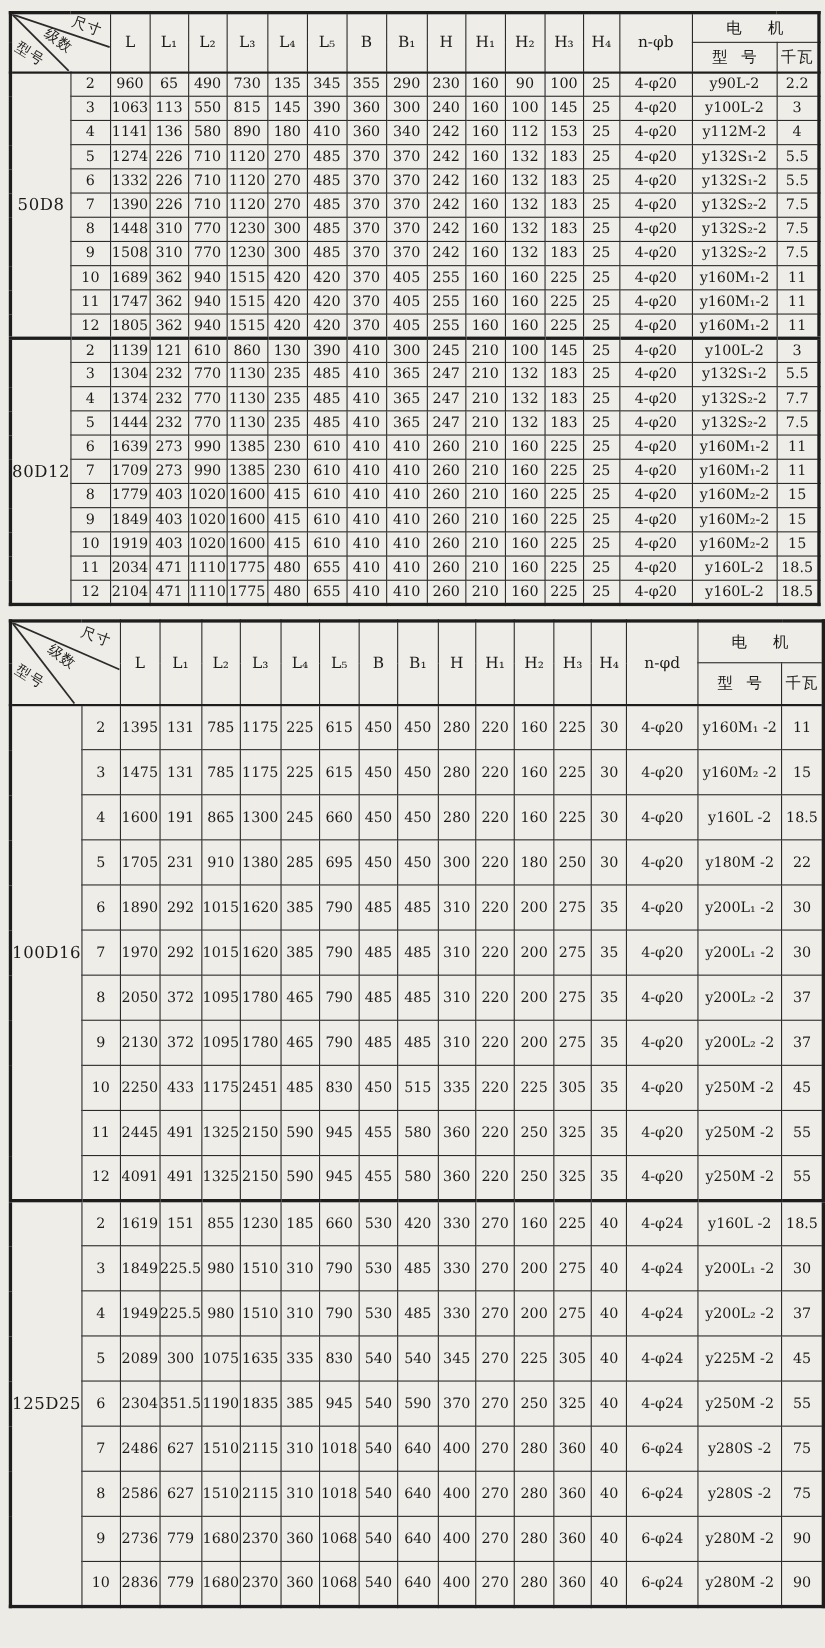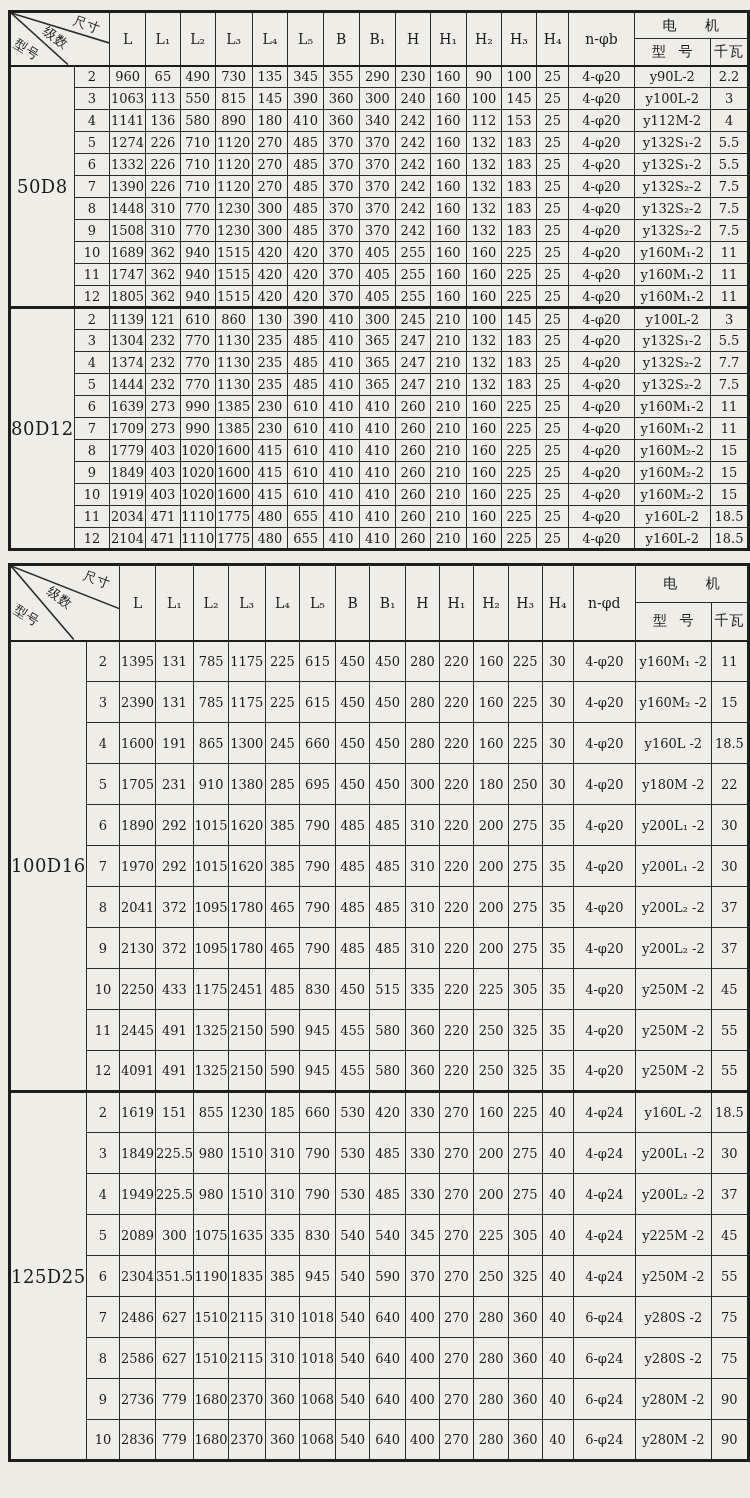--- a/index.html
+++ b/index.html
@@ -31,35 +31,35 @@
   table.t2{margin-top:12px;}
   .t1 thead tr{height:27px;}
   .t2 thead tr{height:38px;}
   .t1 tbody tr{height:22px;}
   .t2 tbody tr{height:41px;}
   .t1{font-size:13px;}
   .t2{font-size:13px;}
   thead th{font-size:14px;}
   thead{border-bottom:2px solid #1d1d1d;}
   tr.section-start td{border-top:3px solid #1d1d1d;}
-  td.model-cell{font-size:18px;letter-spacing:0.5px;}
+  td.model-cell{font-size:15px;letter-spacing:0.5px;}
   .corner-cell{position:relative;padding:0;}
   .corner-wrap{position:absolute;inset:0;}
   .corner-wrap svg{position:absolute;inset:0;width:100%;height:100%;}
   .corner-wrap span{
     position:absolute;
     font-size:13px;
     font-family:"DejaVu Sans", sans-serif;
     letter-spacing:1px;
     line-height:1;
   }
   .c-dim{right:8%;top:10%;transform:rotate(20deg);}
   .c-stage{left:32%;top:34%;transform:rotate(36deg);}
   .c-model{left:2%;top:58%;transform:rotate(32deg);}
-  th.motor-head{letter-spacing:10px;text-indent:10px;font-family:Liberation Mono, monospace;}
+  th.motor-head{letter-spacing:10px;text-indent:10px;font-family:Liberation Sans, sans-serif;}
   th.motor-sub{letter-spacing:4px;text-indent:4px;font-family:"DejaVu Sans", sans-serif;}
   th.kw-head{letter-spacing:1px;font-family:"DejaVu Sans", sans-serif;}
   td.kw-cell{font-size:13px;}
 </style>
 </head>
 <body>
 
 <div class="page">
   <table class="spec t1">
       <colgroup>
@@ -610,21 +610,21 @@
           <td>220</td>
           <td>160</td>
           <td>225</td>
           <td>30</td>
           <td>4-φ20</td>
           <td>y160M₁ -2</td>
           <td class="kw-cell">11</td>
         </tr>
         <tr>
           <td>3</td>
-          <td>2390</td>
+          <td>1475</td>
           <td>131</td>
           <td>785</td>
           <td>1175</td>
           <td>225</td>
           <td>615</td>
           <td>450</td>
           <td>450</td>
           <td>280</td>
           <td>220</td>
           <td>160</td>
@@ -705,21 +705,21 @@
           <td>220</td>
           <td>200</td>
           <td>275</td>
           <td>35</td>
           <td>4-φ20</td>
           <td>y200L₁ -2</td>
           <td class="kw-cell">30</td>
         </tr>
         <tr>
           <td>8</td>
-          <td>2041</td>
+          <td>2050</td>
           <td>372</td>
           <td>1095</td>
           <td>1780</td>
           <td>465</td>
           <td>790</td>
           <td>485</td>
           <td>485</td>
           <td>310</td>
           <td>220</td>
           <td>200</td>

